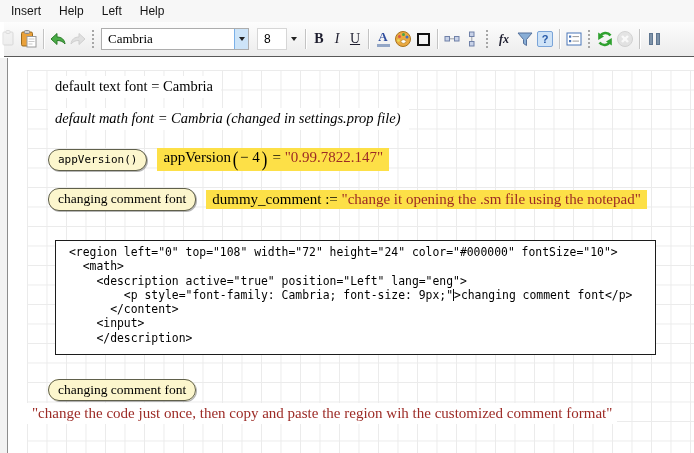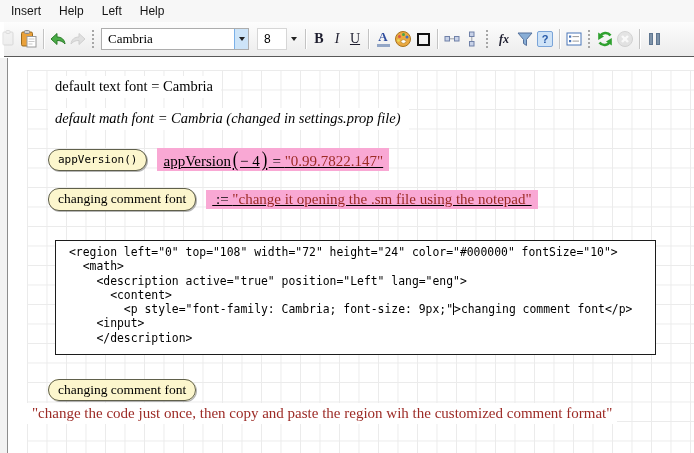--- a/index.html
+++ b/index.html
@@ -61,22 +61,22 @@
       linear-gradient(to bottom, #ebebeb 1px, transparent 1px);
     background-size:19.5px 19.5px; }
 
   .region{ position:absolute; background:#fff; }
   .textline{ font-family:"Liberation Serif", serif; font-size:14.5px; color:#000; padding:2px 8px 3px 7px; }
   .mrow{ display:flex; align-items:center; }
   .smbtn{ background:#fcf6cd; border:1px solid #60604b; border-radius:11px;
           box-shadow:1px 1px 0 rgba(90,90,90,.45); color:#000; white-space:nowrap; cursor:default; }
   .smbtn.mono{ font-family:"DejaVu Sans Mono", monospace; font-size:11px; padding:3px 9px 4px 9px; }
   .smbtn.serif{ font-family:"Liberation Serif", serif; font-size:13.5px; padding:2px 9px 3px 9px; }
-  .math{ font-family:"Liberation Serif", serif; font-size:15px; color:#000; background:#f9a8d4;
-         padding:1px 6px; display:flex; align-items:flex-end; white-space:pre;text-decoration:underline; }
+  .math{ font-family:"Liberation Serif", serif; font-size:15px; color:#000; background:#fde047;
+         padding:1px 6px; display:flex; align-items:flex-start; white-space:pre; }
   .bigparen{ font-size:21px; font-weight:300; line-height:1; margin:0 1px; transform:scaleX(.8); }
   .mstr{ color:#9c2a25; }
 
   .codebox{ left:55px; top:182px; width:601px; height:115px; border:1px solid #1c1c1c;
             background:#fff; overflow:hidden; padding:4px 0 0 13px;
             font-family:"DejaVu Sans Mono", monospace; font-size:11.4px; line-height:14.3px;
             color:#000; }
   .codeline{ white-space:pre; }
   .caret{ display:inline-block; width:1px; height:12px; background:#000; vertical-align:-2px; }
 
@@ -236,31 +236,32 @@
         <span>− 4</span>
         <span class="bigparen">)</span>
         <span> = </span>
         <span class="mstr">"0.99.7822.147"</span>
       </span>
     </div>
 
     <div class="region mrow" style="left:48px; top:130px; gap:10px; background:transparent;">
       <span class="smbtn serif">changing comment font</span>
       <span class="math">
+        <span>dummy_comment</span>
         <span> := </span>
         <span class="mstr">"change it opening the .sm file using the notepad"</span>
       </span>
     </div>
 
     <div class="region codebox">
       <div class="codeline">&lt;region left="0" top="108" width="72" height="24" color="#000000" fontSize="10"&gt;</div>
       <div class="codeline">  &lt;math&gt;</div>
       <div class="codeline">    &lt;description active="true" position="Left" lang="eng"&gt;</div>
-      <div class="codeline">      &lt;content&gt;</div>
       <div class="codeline"><span>        &lt;p style="font-family: Cambria; font-size: 9px;"</span><span class="caret"></span><span>&gt;changing comment font&lt;/p&gt;</span></div>
+      <div class="codeline">      &lt;/content&gt;</div>
       <div class="codeline">    &lt;input&gt;</div>
       <div class="codeline">    &lt;/description&gt;</div>
     </div>
 
     <div class="region" style="left:48px; top:322px; background:transparent;">
       <span class="smbtn serif">changing comment font</span>
     </div>
 
     <div class="region rednote" style="left:27px; top:345px;">"change the code just once, then copy and paste the region wih the customized comment format"</div>
   </div>

